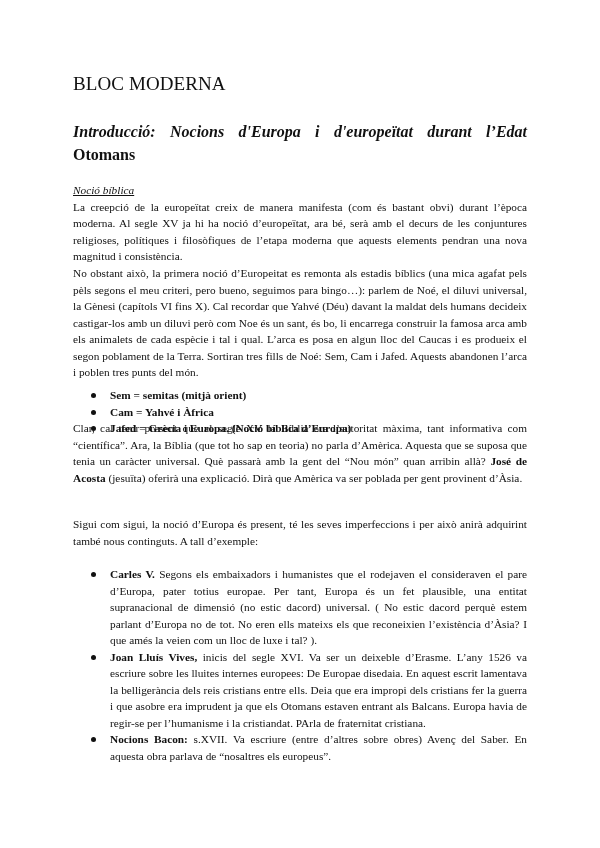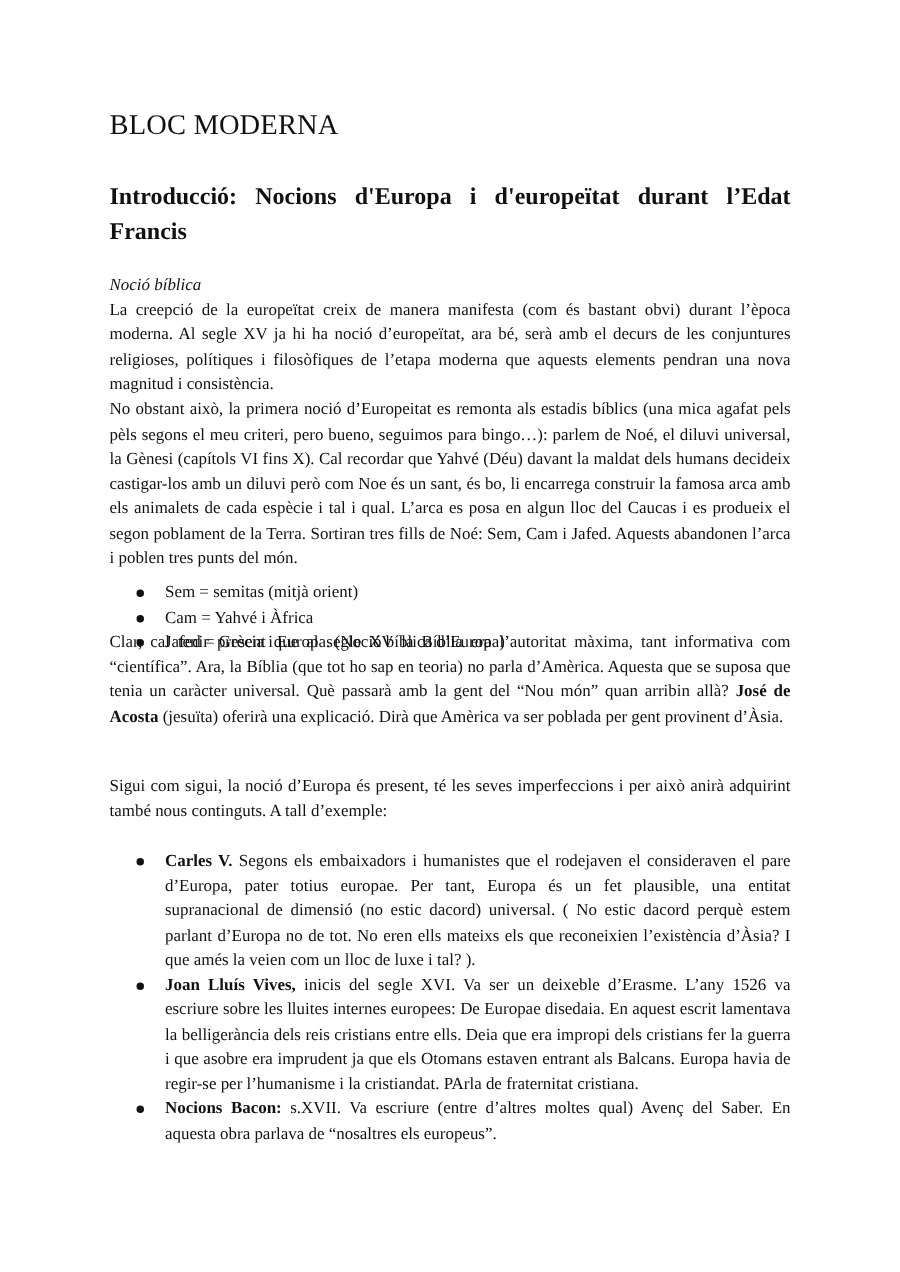--- a/index.html
+++ b/index.html
@@ -11,27 +11,27 @@
   }
   .title {
     position: absolute; left: 0; top: 73px;
     font-size: 19px; font-weight: normal; letter-spacing: 0.1px; margin: 0;
   }
   .subtitle {
     position: absolute; left: 0; top: 120px; width: 454px;
     font-size: 16px; font-weight: bold; line-height: 23px;
     text-align: justify; text-align-last: left; margin: 0;
   }
-  .subtitle .l1 { display: block; text-align: justify; text-align-last: justify; }
+  .subtitle .l1 { display: block; text-align: justify; text-align-last: justify; font-style: italic; }
   .subtitle .l2 { display: block; }
   .para {
     position: absolute; left: 0; width: 454px;
     font-size: 11.3px; line-height: 16.5px; text-align: justify; margin: 0;
   }
-  .para .it { font-style: italic; }
+  .para .it { font-style: italic; text-decoration: underline; }
   .para b { font-weight: bold; }
   .list {
     position: absolute; left: 0; width: 454px; margin: 0; padding: 0; list-style: none;
     font-size: 11.3px; line-height: 16.5px;
   }
   .list li { position: relative; padding-left: 37px; text-align: justify; }
   .list li .dot {
     position: absolute; left: 18px; top: 6px; width: 5px; height: 5px; border-radius: 50%; background: #111;
   }
   .list2 li { padding-left: 37px; }
@@ -39,40 +39,40 @@
   .it { }
 </style>
 </head>
 <body>
 
 <div class="page">
   <h1 class="title">BLOC MODERNA</h1>
 
   <h2 class="subtitle">
     <span class="l1">Introducció: Nocions d'Europa i d'europeïtat durant l’Edat</span>
-    <span class="l2">Francis</span>
+    <span class="l2">Otomans</span>
   </h2>
 
   <div class="para" style="top:182px;">
     <div class="it">Noció bíblica</div>
     <div>La creepció de la europeïtat creix de manera manifesta (com és bastant obvi) durant l’època moderna. Al segle XV ja hi ha noció d’europeïtat, ara bé, serà amb el decurs de les conjuntures religioses, polítiques i filosòfiques de l’etapa moderna que aquests elements pendran una nova magnitud i consistència.</div>
   </div>
 
   <div class="para" style="top:265px;">No obstant això, la primera noció d’Europeitat es remonta als estadis bíblics (una mica agafat pels pèls segons el meu criteri, pero bueno, seguimos para bingo…): parlem de Noé, el diluvi universal, la Gènesi (capítols VI fins X). Cal recordar que Yahvé (Déu) davant la maldat dels humans decideix castigar-los amb un diluvi però com Noe és un sant, és bo, li encarrega construir la famosa arca amb els animalets de cada espècie i tal i qual. L’arca es posa en algun lloc del Caucas i es produeix el segon poblament de la Terra. Sortiran tres fills de Noé: Sem, Cam i Jafed. Aquests abandonen l’arca i poblen tres punts del món.</div>
 
-  <ul class="list" style="top:387px;">
+  <ul class="list" style="top:387px;font-weight:bold;">
     <li><span class="dot"></span><span>Sem = semitas (mitjà orient)</span></li>
     <li><span class="dot"></span><span>Cam = Yahvé i Àfrica</span></li>
     <li><span class="dot"></span><span>Jafed = Grècia i Europa. (Noció bíblica d’Europa)</span></li>
   </ul>
 
   <div class="para" style="top:420px;">
     <span>Clar, cal tenir present que al segle XV la Bíblia era l’autoritat màxima, tant informativa com “científica”. Ara, la Bíblia (que tot ho sap en teoria) no parla d’Amèrica. Aquesta que se suposa que tenia un caràcter universal. Què passarà amb la gent del “Nou món” quan arribin allà? </span><b>José de Acosta</b><span> (jesuïta) oferirà una explicació. Dirà que Amèrica va ser poblada per gent provinent d’Àsia.</span>
   </div>
 
   <div class="para" style="top:516px;font-family:Liberation Serif, serif;">Sigui com sigui, la noció d’Europa és present, té les seves imperfeccions i per això anirà adquirint també nous continguts. A tall d’exemple:</div>
 
   <ul class="list list2" style="top:566px;">
     <li><span class="dot"></span><b>Carles V.</b><span> Segons els embaixadors i humanistes que el rodejaven el consideraven el pare d’Europa, </span><span class="it">pater totius europae.</span><span>  Per tant, Europa és un fet plausible, una entitat supranacional de dimensió </span><span class="it">(no estic dacord)</span><span> universal. ( </span><span class="it"> No estic dacord perquè estem parlant d’Europa no de tot. No eren ells mateixs els que reconeixien l’existència d’Àsia? I que amés la veien com un lloc de luxe i tal?</span><span> ).</span></li>
     <li><span class="dot"></span><b>Joan Lluís Vives,</b><span>  inicis del segle XVI. Va ser un deixeble d’Erasme. L’any 1526 va escriure sobre les lluites internes europees: </span><span class="it">De Europae disedaia.</span><span>  En aquest escrit lamentava la belligerància dels reis cristians entre ells. Deia que era impropi dels cristians fer la guerra i que asobre era imprudent ja que els Otomans estaven entrant als Balcans. Europa havia de regir-se per l’humanisme i la cristiandat.  PArla de fraternitat cristiana.</span></li>
-    <li><span class="dot"></span><b>Nocions Bacon:</b><span>  s.XVII. Va escriure (entre d’altres moltes qual) </span><span class="it">Avenç del Saber.</span><span> En aquesta obra parlava de “nosaltres els europeus”.</span></li>
+    <li><span class="dot"></span><b>Nocions Bacon:</b><span>  s.XVII. Va escriure (entre d’altres sobre obres) </span><span class="it">Avenç del Saber.</span><span> En aquesta obra parlava de “nosaltres els europeus”.</span></li>
   </ul>
 </div>
 
 </body></html>

